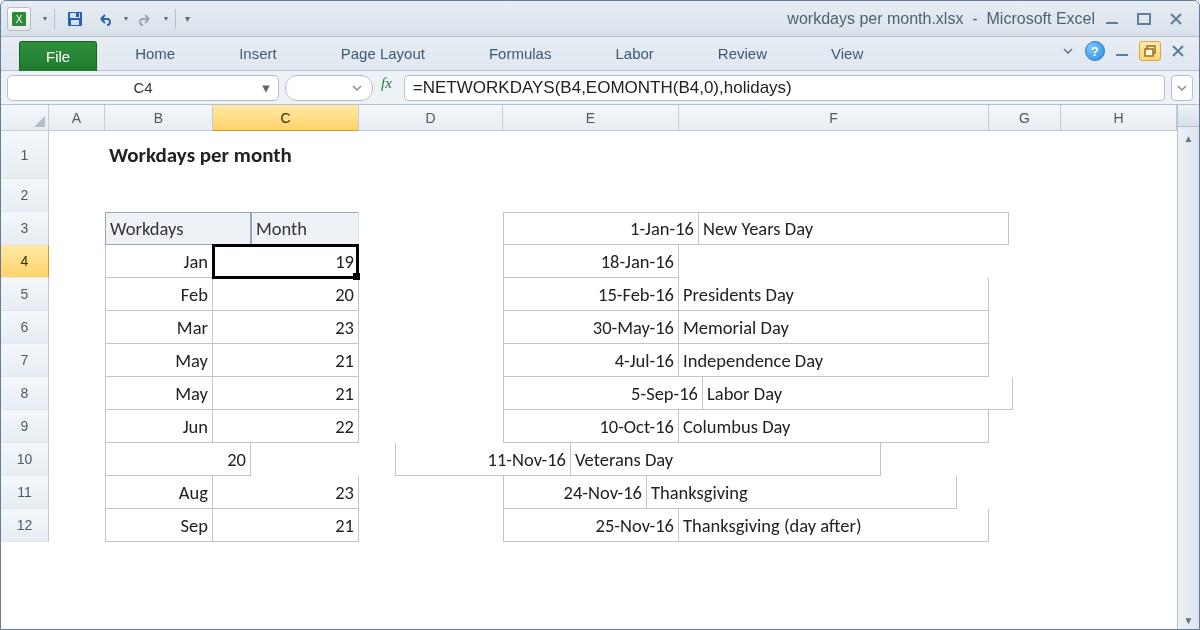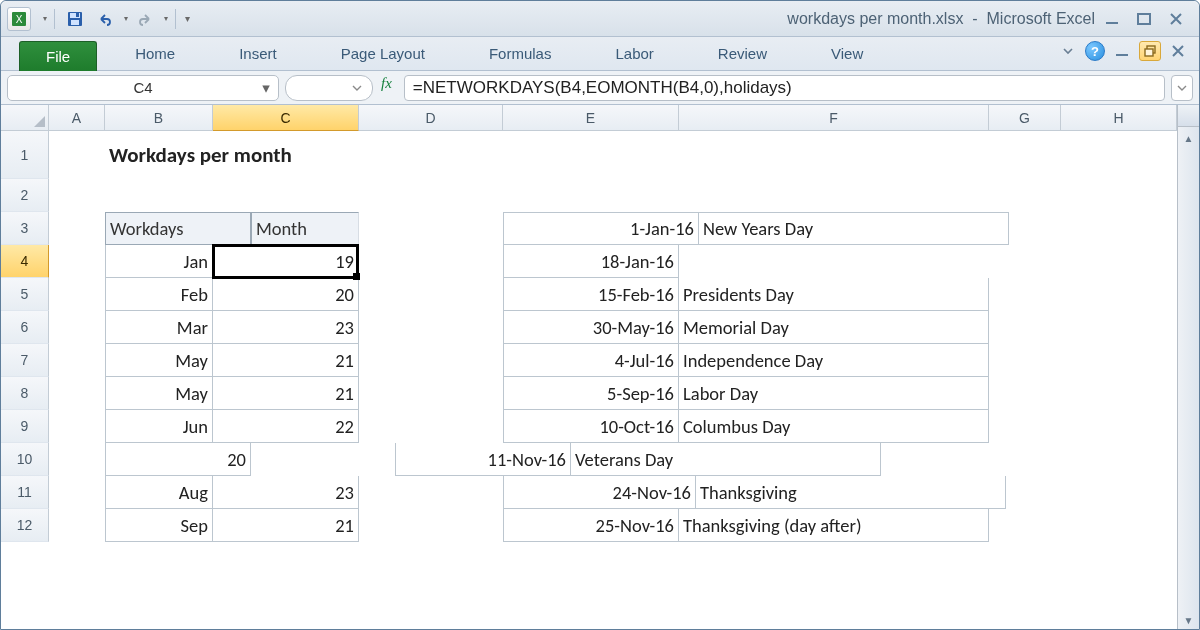--- a/index.html
+++ b/index.html
@@ -446,21 +446,21 @@
         <div class="cell data-cell ralign" style="width:176px">4-Jul-16</div>
         <div class="cell data-cell" style="width:310px">Independence Day</div>
       </div>
 
       <div class="row" style="height:33px">
         <div class="row-label" style="height:33px">8</div>
         <div class="cell" style="width:56px;border-color:transparent"></div>
         <div class="cell data-cell ralign" style="width:108px">May</div>
         <div class="cell data-cell ralign" style="width:146px">21</div>
         <div class="cell" style="width:144px;border-color:transparent"></div>
-        <div class="cell data-cell ralign" style="width:176px">5-Sep-16</div>
+        <div class="cell data-cell ralign" style="width:200px">5-Sep-16</div>
         <div class="cell data-cell" style="width:310px">Labor Day</div>
       </div>
 
       <div class="row" style="height:33px">
         <div class="row-label" style="height:33px">9</div>
         <div class="cell" style="width:56px;border-color:transparent"></div>
         <div class="cell data-cell ralign" style="width:108px">Jun</div>
         <div class="cell data-cell ralign" style="width:146px">22</div>
         <div class="cell" style="width:144px;border-color:transparent"></div>
         <div class="cell data-cell ralign" style="width:176px">10-Oct-16</div>
@@ -475,21 +475,21 @@
         <div class="cell data-cell ralign" style="width:176px">11-Nov-16</div>
         <div class="cell data-cell" style="width:310px">Veterans Day</div>
       </div>
 
       <div class="row" style="height:33px">
         <div class="row-label" style="height:33px">11</div>
         <div class="cell" style="width:56px;border-color:transparent"></div>
         <div class="cell data-cell ralign" style="width:108px">Aug</div>
         <div class="cell data-cell ralign" style="width:146px">23</div>
         <div class="cell" style="width:144px;border-color:transparent"></div>
-        <div class="cell data-cell ralign" style="width:193px">24-Nov-16</div>
+        <div class="cell data-cell ralign" style="width:144px">24-Nov-16</div>
         <div class="cell data-cell" style="width:310px">Thanksgiving</div>
       </div>
 
       <div class="row" style="height:33px">
         <div class="row-label" style="height:33px">12</div>
         <div class="cell" style="width:56px;border-color:transparent"></div>
         <div class="cell data-cell ralign" style="width:108px">Sep</div>
         <div class="cell data-cell ralign" style="width:146px">21</div>
         <div class="cell" style="width:144px;border-color:transparent"></div>
         <div class="cell data-cell ralign" style="width:176px">25-Nov-16</div>

